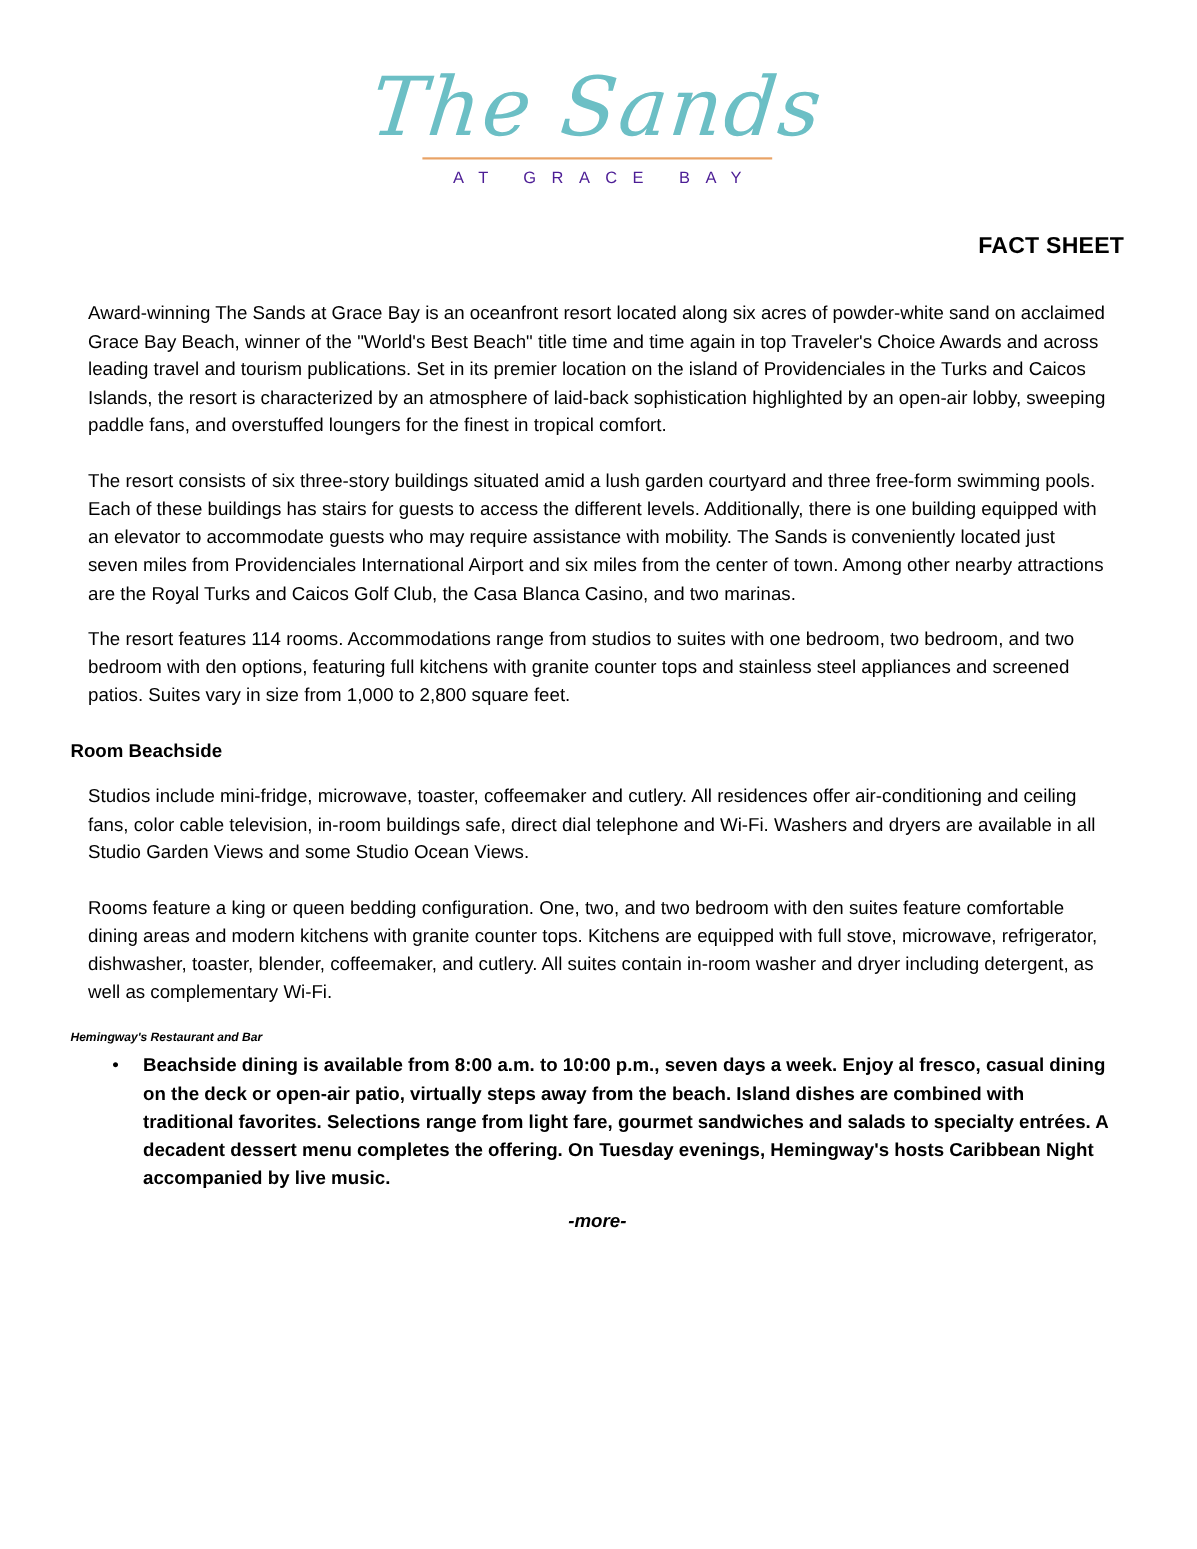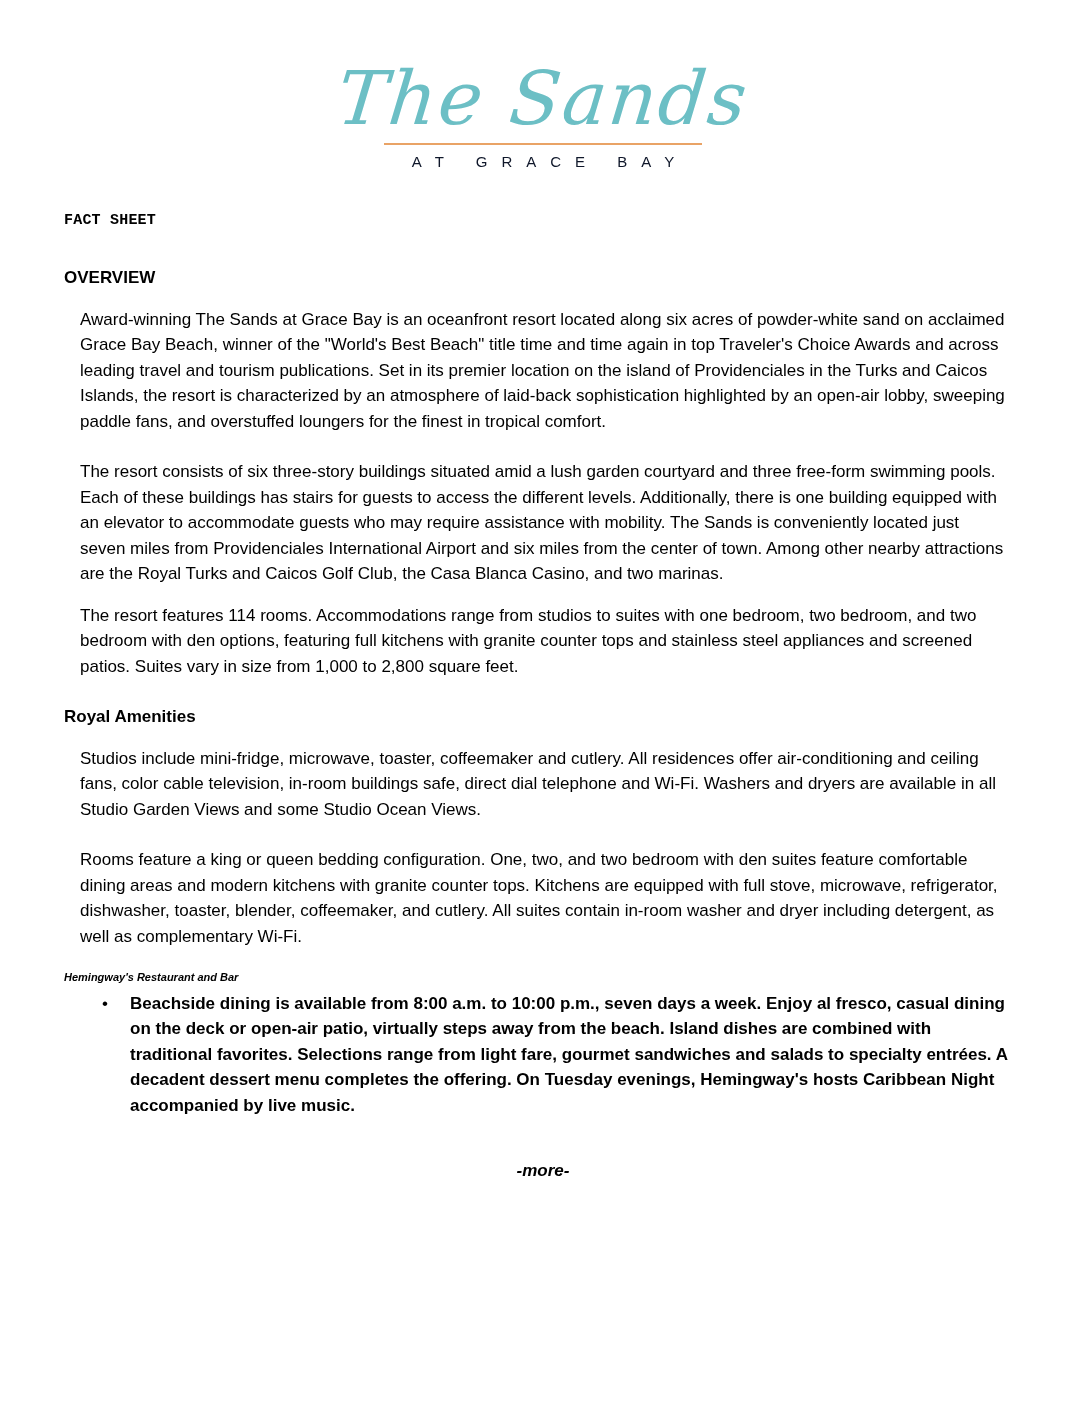--- a/index.html
+++ b/index.html
@@ -41,25 +41,24 @@
   }
   .logo-sub {
     font-size: 15px;
     letter-spacing: 14px;
     padding-left: 14px; 
     font-weight: 400;
   }
   
   .doc-title {
     margin: 42px 0 0 0;
-    text-align: left;
-    font-size: 15px;
+    text-align: right;
+    font-size: 21px;
     font-weight: bold;
     letter-spacing: 0.2px;
-    font-family: Liberation Mono, monospace;
   }
   
   .body-text {
     font-size: 17px;
     line-height: 25.5px;
   }
   h2.section-heading {
     font-size: 17px;
     line-height: 25.5px;
     font-weight: bold;
@@ -90,52 +89,51 @@
     font-size: 17px;
     line-height: 25.5px;
   }
   .bullet-text {
     flex: 1 1 auto;
     max-width: 880px;
     font-weight: bold;
   }
   
   .more-marker {
-    margin-top: 43px;
+    margin-top: 16px;
     text-align: center;
     font-size: 17px;
     font-weight: bold;
     font-style: italic;
   }
 </style>
 </head>
 <body>
 
 <div class="page">
 
   <header class="logo">
     <div class="logo-script" style="color: rgb(108, 191, 197);">The Sands</div>
     <div class="logo-rule" style="background: rgb(233, 163, 102);"></div>
-    <div class="logo-sub" style="color: #0f172a;">AT GRACE BAY</div>
+    <div class="logo-sub" style="color: #4c1d95;">AT GRACE BAY</div>
   </header>
 
   <h1 class="doc-title">FACT SHEET</h1>
 
   <section class="body-text section-overview">
-    <h2 class="section-heading">OVERVIEW</h2>
     <p class="para">Award-winning The Sands at Grace Bay is an oceanfront resort located along six acres of powder-white sand on acclaimed Grace Bay Beach, winner of the "World's Best Beach" title time and time again in top Traveler's Choice Awards and across leading travel and tourism publications. Set in its premier location on the island of Providenciales in the Turks and Caicos Islands, the resort is characterized by an atmosphere of laid-back sophistication highlighted by an open-air lobby, sweeping paddle fans, and overstuffed loungers for the finest in tropical comfort.</p>
     <p class="para gap-blank">The resort consists of six three-story buildings situated amid a lush garden courtyard and three free-form swimming pools. Each of these buildings has stairs for guests to access the different levels. Additionally, there is one building equipped with an elevator to accommodate guests who may require assistance with mobility. The Sands is conveniently located just seven miles from Providenciales International Airport and six miles from the center of town. Among other nearby attractions are the Royal Turks and Caicos Golf Club, the Casa Blanca Casino, and two marinas.</p>
   </section>
 
   <section class="body-text">
     <p class="para">The resort features 114 rooms. Accommodations range from studios to suites with one bedroom, two bedroom, and two bedroom with den options, featuring full kitchens with granite counter tops and stainless steel appliances and screened patios. Suites vary in size from 1,000 to 2,800 square feet.</p>
   </section>
 
   <section class="body-text">
-    <h2 class="section-heading gap-blank">Royal Amenities</h2>
+    <h2 class="section-heading gap-blank">Room Beachside</h2>
     <p class="para">Studios include mini-fridge, microwave, toaster, coffeemaker and cutlery. All residences offer air-conditioning and ceiling fans, color cable television, in-room buildings safe, direct dial telephone and Wi-Fi. Washers and dryers are available in all Studio Garden Views and some Studio Ocean Views.</p>
     <p class="para gap-blank">Rooms feature a king or queen bedding configuration. One, two, and two bedroom with den suites feature comfortable dining areas and modern kitchens with granite counter tops. Kitchens are equipped with full stove, microwave, refrigerator, dishwasher, toaster, blender, coffeemaker, and cutlery. All suites contain in-room washer and dryer including detergent, as well as complementary Wi-Fi.</p>
   </section>
 
   <section class="body-text">
     <h3 class="sub-heading">Hemingway's Restaurant and Bar</h3>
     <div class="bullet-item">
       <span class="bullet-marker">•</span>
       <span class="bullet-text">Beachside dining is available from 8:00 a.m. to 10:00 p.m., seven days a week. Enjoy al fresco, casual dining on the deck or open-air patio, virtually steps away from the beach. Island dishes are combined with traditional favorites.  Selections range from light fare, gourmet sandwiches and salads to specialty entrées.  A decadent dessert menu completes the offering. On Tuesday evenings, Hemingway's hosts Caribbean Night accompanied by live music.</span>
     </div>

